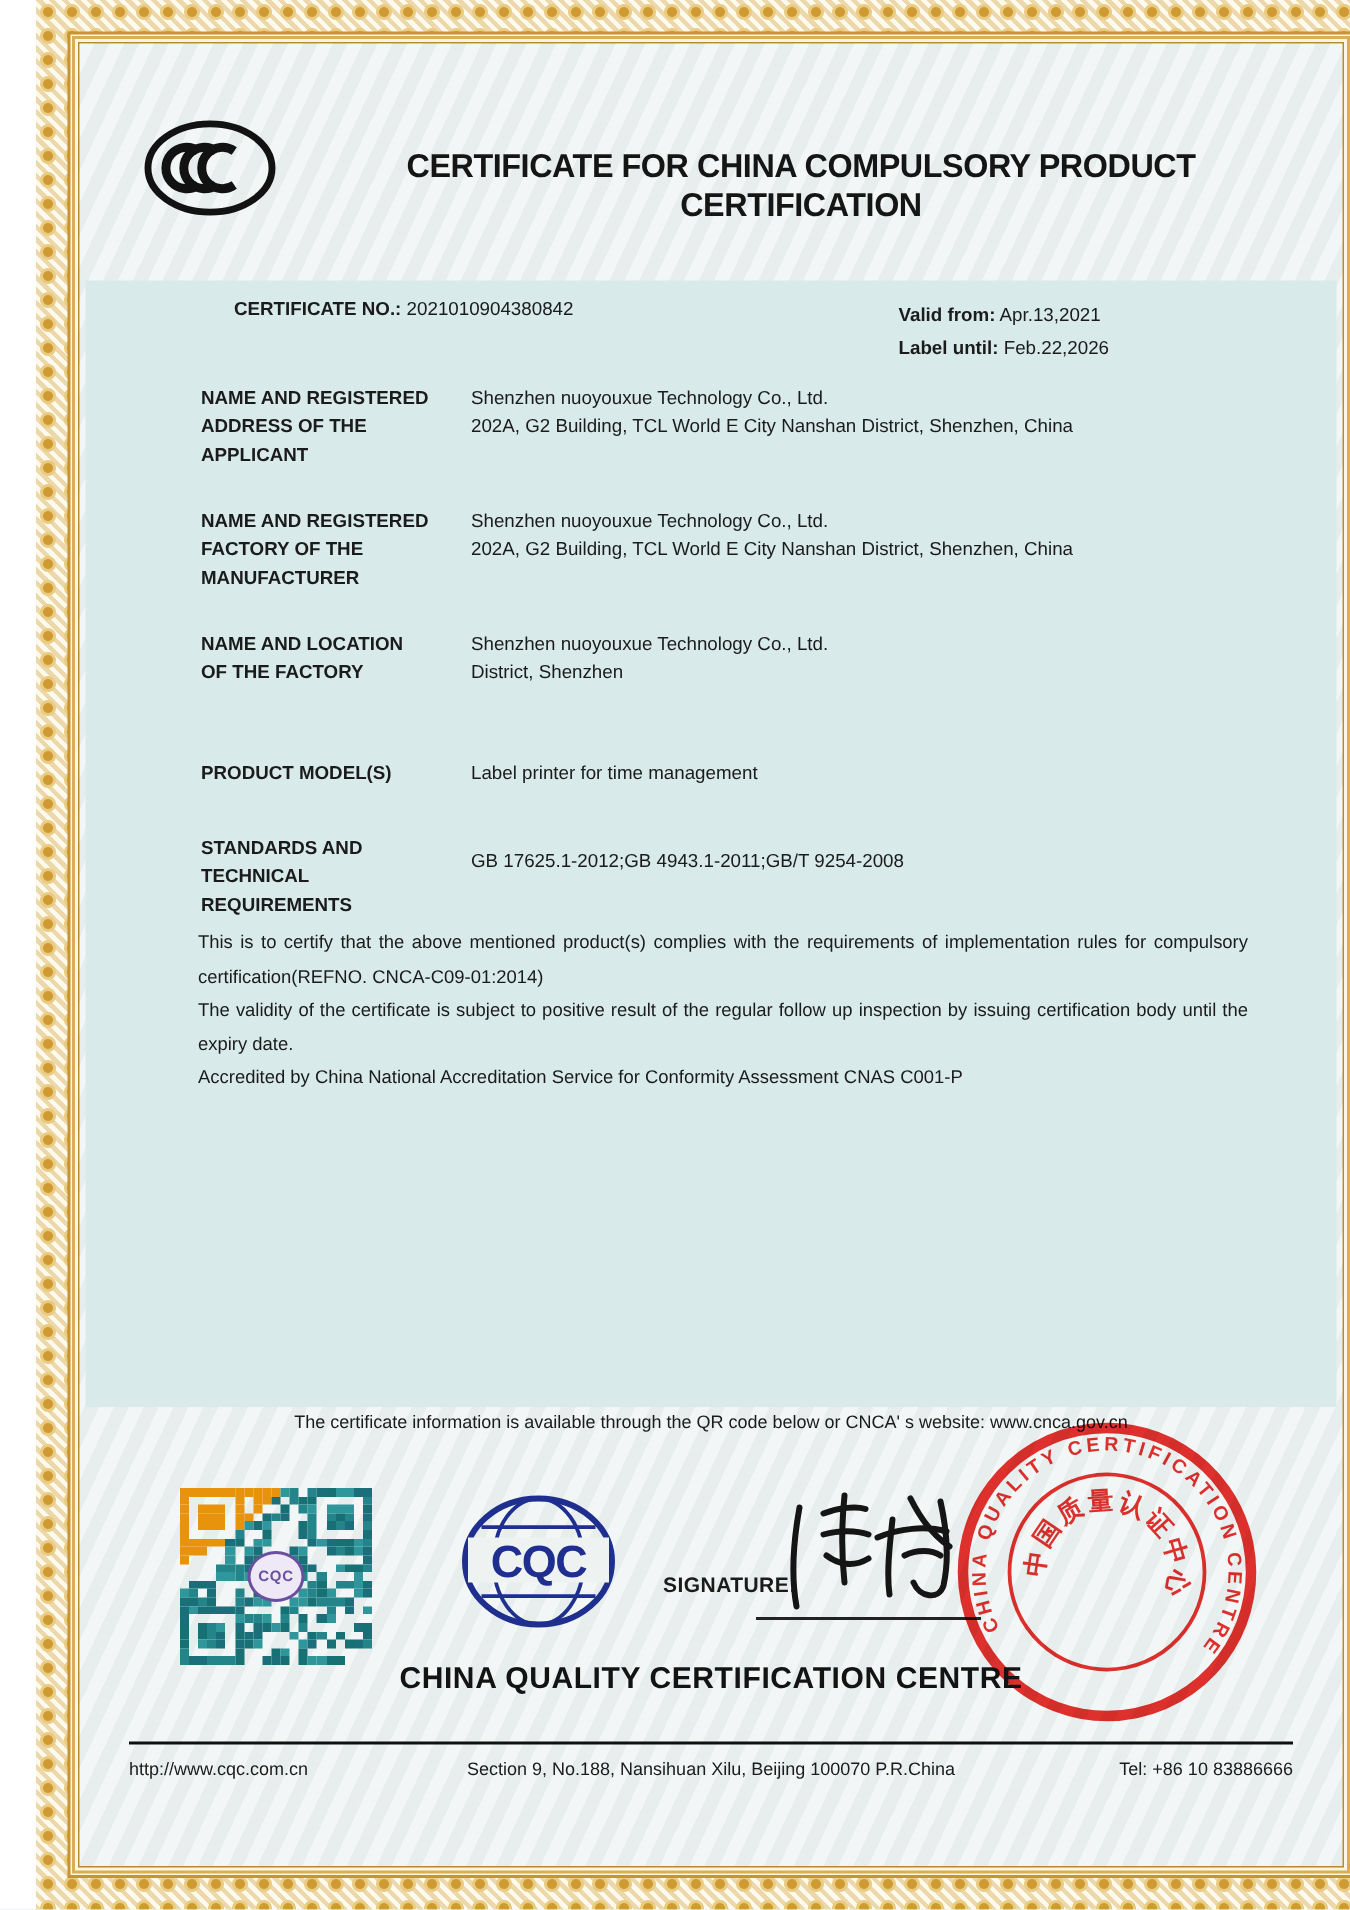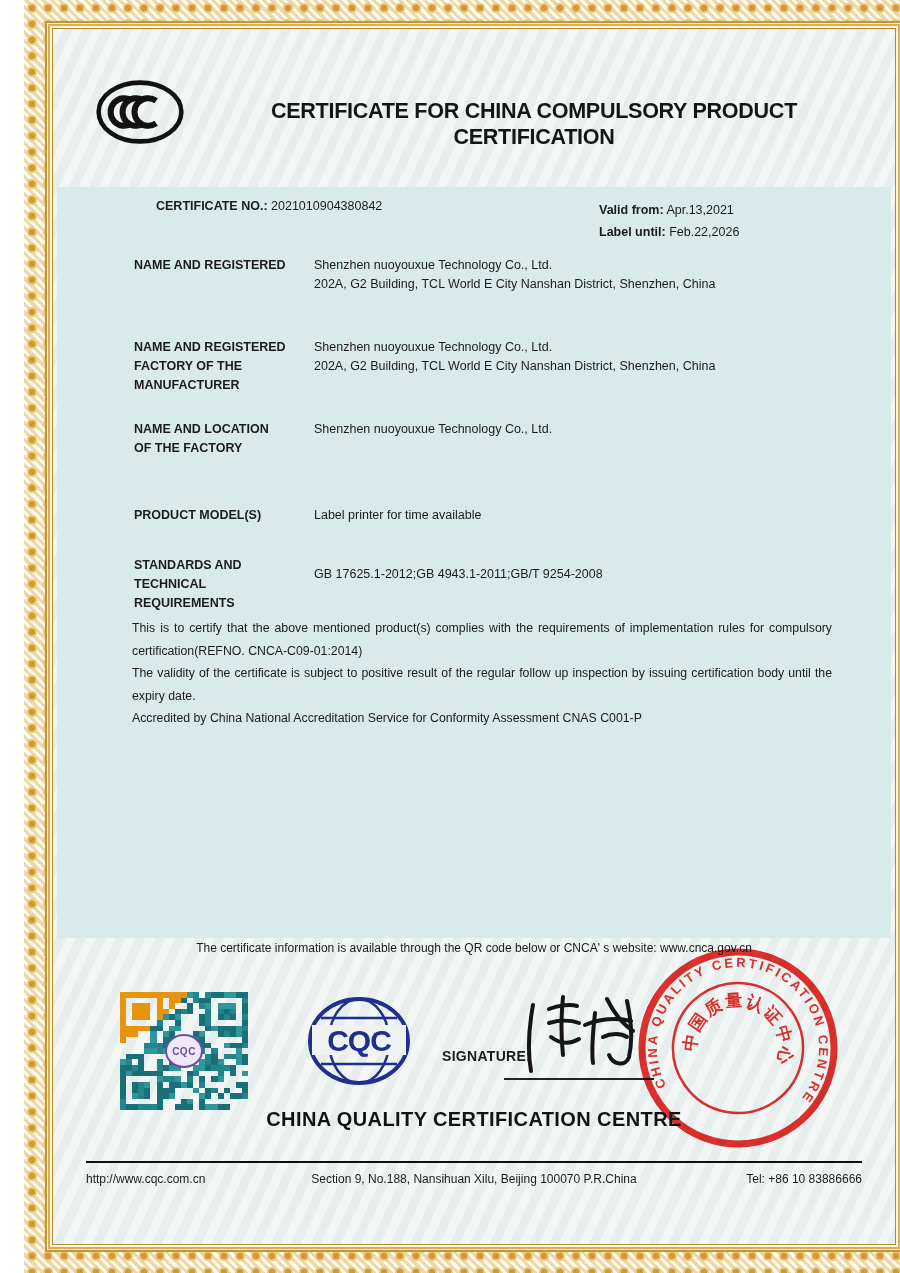--- a/index.html
+++ b/index.html
@@ -72,20 +72,21 @@
       <span>Apr.13,2021</span>
     </div>
     <div>
       <span class="b">Label until:</span>
       <span>Feb.22,2026</span>
     </div>
   </div>
 
   <div class="lab" style="top:256px">
     <div>NAME AND REGISTERED</div>
+    <div>ADDRESS OF THE APPLICANT</div>
   </div>
   <div class="val" style="top:256px">
     <div>Shenzhen nuoyouxue Technology Co., Ltd.</div>
     <div>202A, G2 Building, TCL World E City Nanshan District, Shenzhen, China</div>
   </div>
 
   <div class="lab" style="top:338px">
     <div>NAME AND REGISTERED</div>
     <div>FACTORY OF THE</div>
     <div>MANUFACTURER</div>
@@ -94,27 +95,28 @@
     <div>Shenzhen nuoyouxue Technology Co., Ltd.</div>
     <div>202A, G2 Building, TCL World E City Nanshan District, Shenzhen, China</div>
   </div>
 
   <div class="lab" style="top:420px">
     <div>NAME AND LOCATION</div>
     <div>OF THE FACTORY</div>
   </div>
   <div class="val" style="top:420px">
     <div>Shenzhen nuoyouxue Technology Co., Ltd.</div>
+    <div>District, Shenzhen</div>
   </div>
 
   <div class="lab" style="top:506px">
     <div>PRODUCT MODEL(S)</div>
   </div>
   <div class="val" style="top:506px">
-    <div>Label printer for time available</div>
+    <div>Label printer for time management</div>
   </div>
 
   <div class="lab" style="top:556px">
     <div>STANDARDS AND</div>
     <div>TECHNICAL REQUIREMENTS</div>
   </div>
   <div class="val" style="top:565px">
     <div>GB 17625.1-2012;GB 4943.1-2011;GB/T 9254-2008</div>
   </div>
 

